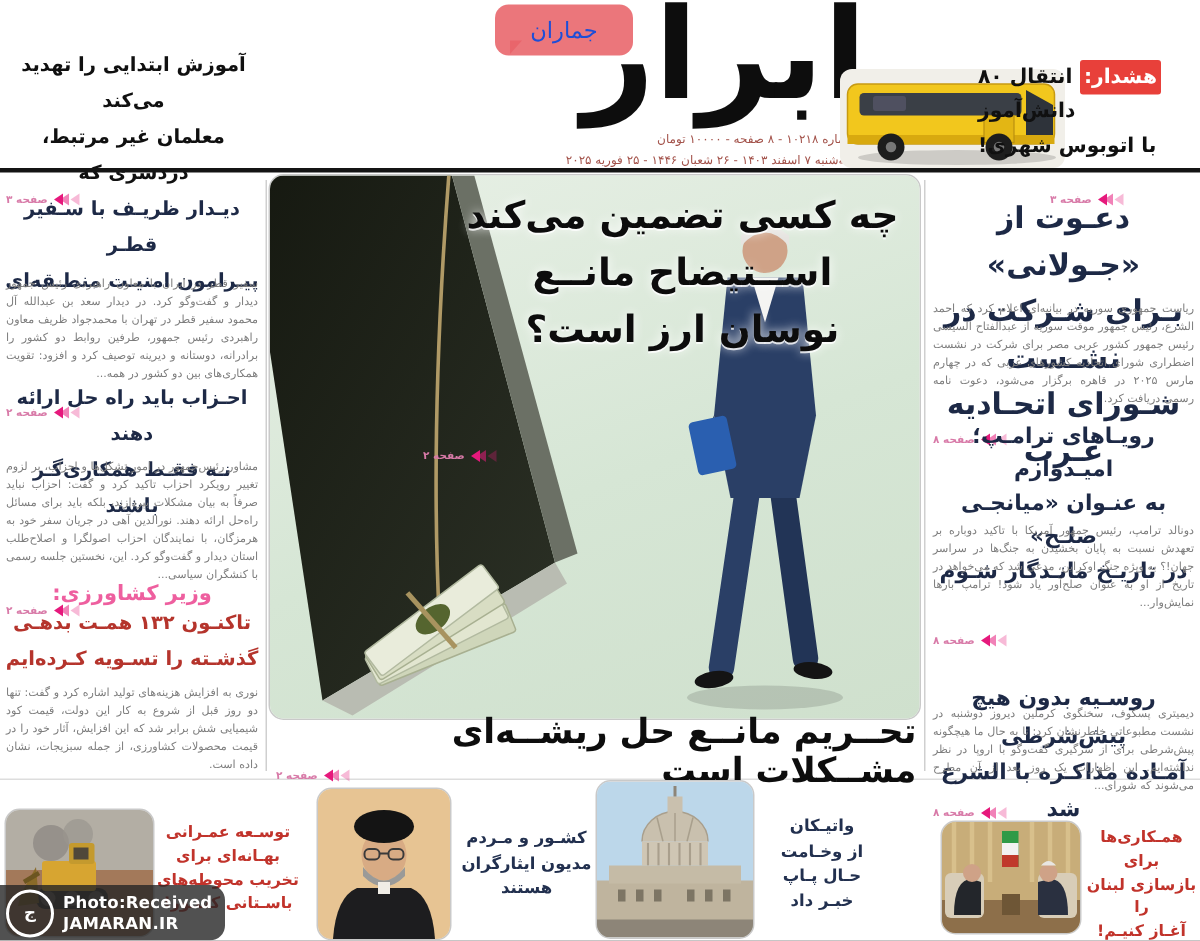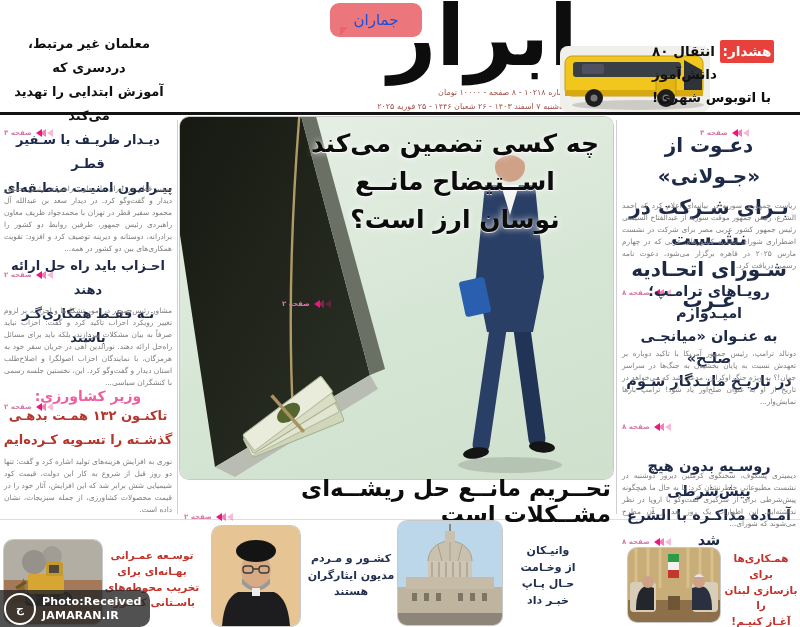--- a/index.html
+++ b/index.html
@@ -60,22 +60,22 @@
   <div class="abs bubble" style="left:330px;top:3px;width:92px;height:34px;font-size:15px;">
     <span>جماران</span>
   </div>
   <div class="abs logo" style="left:388px;top:-12px;width:182px;font-size:84px;line-height:1.15;">ابرار</div>
   <div class="abs mast-info" style="left:285px;top:86px;width:285px;font-size:8px;">
     <div>شماره ۱۰۲۱۸ - ۸ صفحه - ۱۰۰۰۰ تومان</div>
     <div>سه‌شنبه ۷ اسفند ۱۴۰۳ - ۲۶ شعبان ۱۴۴۶ - ۲۵ فوریه ۲۰۲۵</div>
   </div>
 
   <div class="abs black-head" style="left:2px;top:32px;width:174px;font-size:13px;line-height:1.85;">
+    <div>آموزش ابتدایی را تهدید می‌کند</div>
     <div>معلمان غیر مرتبط، دردسری که</div>
-    <div>آموزش ابتدایی را تهدید می‌کند</div>
   </div>
   <div class="abs marker" style="left:4px;top:98px;">
     <span class="mlabel">صفحه ۳</span>
     <span class="chev"></span>
   </div>
 
   <div class="abs" style="left:560px;top:46px;width:150px;height:66px;">
     <svg width="150" height="66" viewBox="0 0 150 66">
       <rect x="0" y="0" width="150" height="66" rx="8" fill="#f1efe9"></rect>
       <ellipse cx="78" cy="59" rx="66" ry="5" fill="rgba(0,0,0,.15)"></ellipse>

